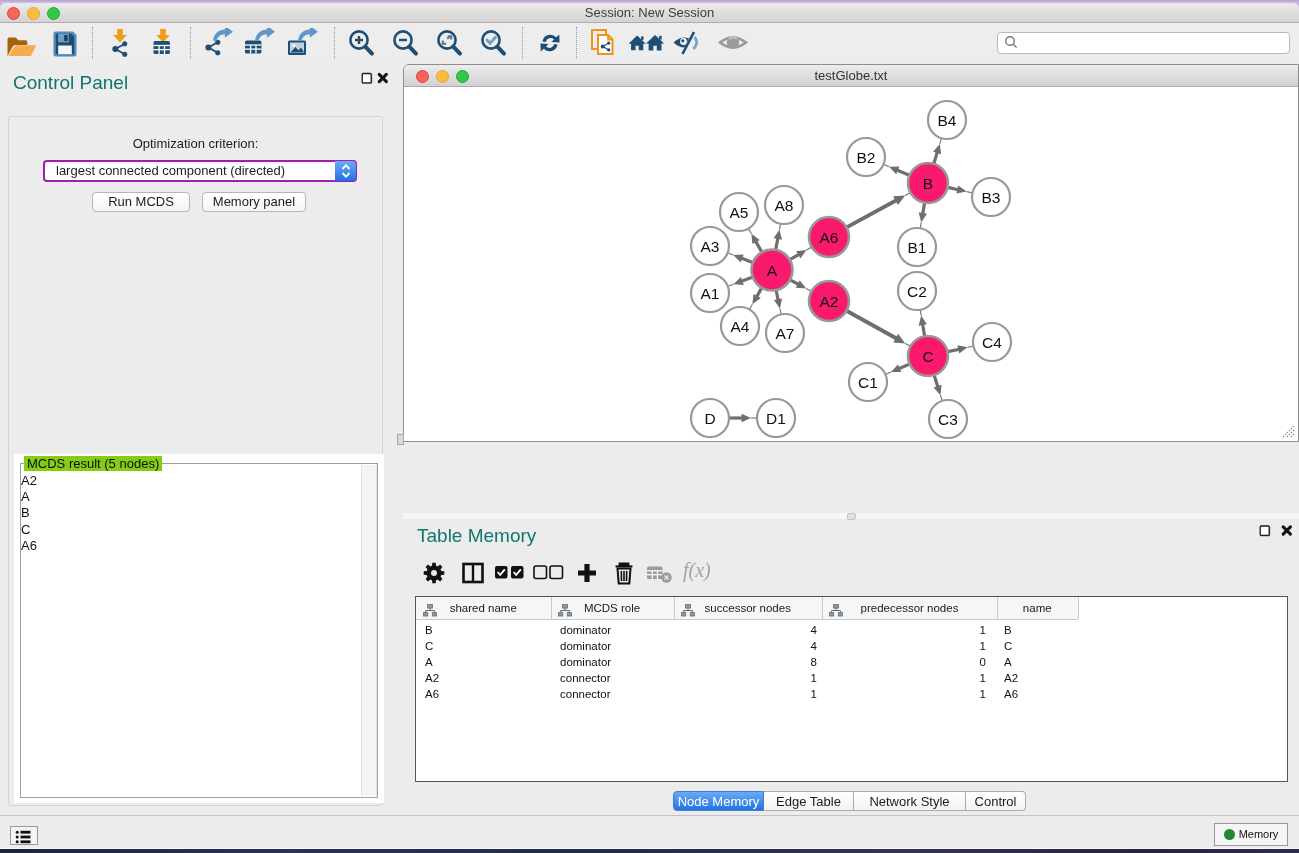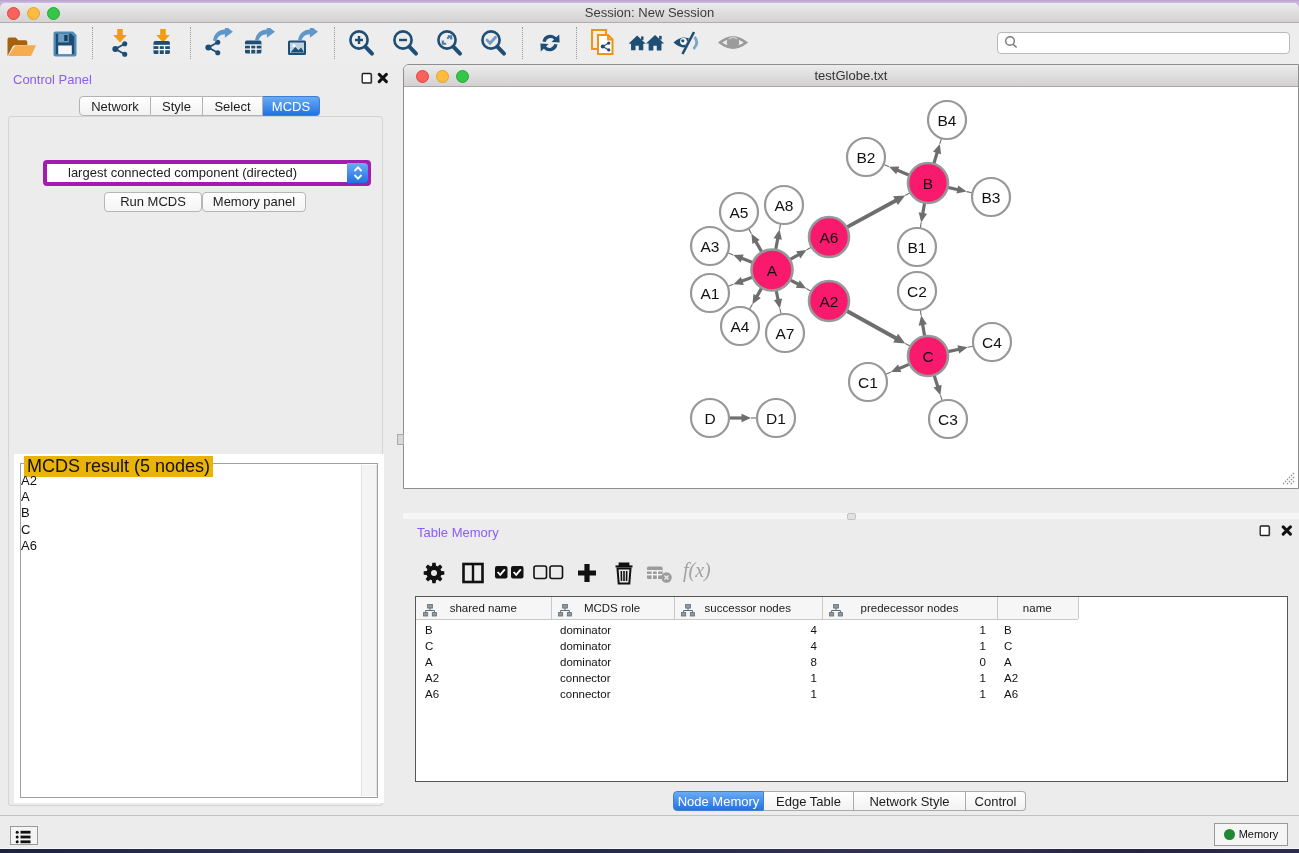--- a/index.html
+++ b/index.html
@@ -2,33 +2,33 @@
 <html><head><meta charset="utf-8"><style>
 * {margin:0;padding:0;box-sizing:content-box}
 html,body {width:1299px;height:853px;overflow:hidden;font-family:"Liberation Sans",sans-serif;background:#c9aede}
 .abs {position:absolute}
 #titlebar {position:absolute;left:0;top:3px;width:1299px;height:19px;background:linear-gradient(#ebebeb,#d4d2d3);border-bottom:1px solid #b1adad;border-radius:5px 5px 0 0;}
 #titlebar .t {text-align:center;font-size:13px;color:#3c3c3c;line-height:20px}
 .tl {position:absolute;top:50%;margin-top:-6px;width:11px;height:11px;border-radius:50%;border:0.5px solid rgba(0,0,0,0.2)}
 #toolbar {position:absolute;left:0;top:23px;width:1299px;height:40px;background:#eeedee;border-bottom:1px solid #c8c8c8}
 .tsep {position:absolute;top:4px;height:32px;border-left:1px dotted #9a9a9a}
 .searchbox {position:absolute;left:997px;top:9px;width:285px;height:18px;background:#fff;border:1px solid #b9b9b9;border-radius:4px;padding-left:6px;padding-top:2px}
-.ptitle {position:absolute;font-size:13px;color:#8b5cf6}
+.ptitle {position:absolute;font-size:19px;color:#0f766e}
 .tabrow {position:absolute;display:flex;height:20px}
 .tab {border:1px solid #b3b3b3;border-left:none;background:linear-gradient(#ffffff,#f2f2f2);font-size:13px;color:#1c1c1c;text-align:center;line-height:20px}
 .tab.first {border-left:1px solid #b3b3b3;border-radius:4px 0 0 4px}
 .tab.last {border-radius:0 4px 4px 0}
 .tab.sel {background:linear-gradient(#6aabf4,#2272e2);color:#fff;border-color:#3f7fd0}
 .cpanel {position:absolute;left:8px;top:53px;width:373px;height:688px;border:1px solid #d4d4d4;border-radius:3px;background:#ececec}
-.combo {position:absolute;left:43px;top:97px;width:299px;height:18px;background:#fff;border:4px solid #a21caf;border-radius:4px;font-size:13px;color:#1c1c1c;line-height:18px;padding-left:21px;box-sizing:content-box}
+.combo {position:absolute;left:43px;top:97px;width:299px;height:18px;background:#fff;border:2px solid #a21caf;border-radius:4px;font-size:13px;color:#1c1c1c;line-height:18px;padding-left:11px;box-sizing:content-box}
 .stepper {position:absolute;right:-1px;top:-1px;width:21px;height:20px;border-radius:0 4px 4px 0;background:linear-gradient(#6cacf5,#2070e4);text-align:center;padding-top:2px;box-sizing:border-box}
 .btn {position:absolute;height:18px;background:linear-gradient(#ffffff,#f4f4f4);border:1px solid #b6b6b6;border-radius:4px;font-size:13px;color:#1c1c1c;text-align:center;line-height:18px}
 .mcdsbox {position:absolute;left:14px;top:391px;width:370px;height:349px;background:#fff}
 .grpborder {position:absolute;left:6px;top:9px;right:6px;bottom:5px;border:1px solid #a0a0a0}
-.grplabel {position:absolute;left:10px;top:2px;background:#eab308;padding:0 3px;font-size:18px;color:#111}
+.grplabel {position:absolute;left:10px;top:2px;background:#84cc16;padding:0 3px;font-size:13px;color:#111}
 .sbtrack {position:absolute;right:7px;top:11px;width:14px;bottom:7px;background:#f4f4f4;border-left:1px solid #e2e2e2;border-right:1px solid #e2e2e2}
 .li {height:16.2px}
 .wtitle {position:relative;height:21px;background:linear-gradient(#ececec,#d2d0d1);border-bottom:1px solid #a8a8a8;border-radius:5px 0 0 0}
 .wtext {text-align:center;font-size:13px;color:#333;line-height:21px}
 .ttools {position:absolute;left:20px;top:40px;width:868px;height:42px}
 .tblarea {position:absolute;left:24px;top:83px;width:871px;height:183.5px;background:#fff;border:1.5px solid #555}
 .thead {position:absolute;left:0;top:0;width:661.5px;height:22px;background:#f6f6f6;border-bottom:1px solid #c9c9c9}
 .hcell {position:absolute;top:0;height:22px;border-right:1px solid #c9c9c9;text-align:center;font-size:11.5px;color:#1a1a1a;line-height:22px}
 .hic {position:absolute;left:7px;top:5px}
 .trow {position:absolute;left:0;width:100%;height:16px;font-size:11.5px;color:#111}
@@ -213,50 +213,45 @@
 <div class="abs" style="left:0;top:63px;width:1299px;height:752px;background:#ececec"></div>
 
 <div class="abs" style="left:0;top:63px;width:391px;height:752px;background:#ececec">
   <div class="ptitle" style="left:13px;top:9px">Control Panel</div>
   <svg class="abs" style="left:361px;top:9px" width="28" height="13" viewBox="0 0 28 13">
     <rect x="1.7" y="2" width="9" height="9.4" rx="1" fill="#fff" stroke="#9a9a9a" stroke-width="1.3"></rect>
     <rect x="1.2" y="1.5" width="9" height="9.4" rx="1" fill="#fff" stroke="#1c1c1c" stroke-width="1.3"></rect>
     <path d="M18.2 2.4 l7.2 7.2 M25.4 2.4 l-7.2 7.2" stroke="#111" stroke-width="3" stroke-linecap="round"></path>
   </svg>
 
-<div class="tabrow" style="left:79px;top:33px">
- <div class="tab first" style="width:70px">Network</div>
- <div class="tab" style="width:51px">Style</div>
- <div class="tab" style="width:59px">Select</div>
- <div class="tab sel last" style="width:56px">MCDS</div>
-</div>
   <div class="cpanel"></div>
+  <div class="abs" style="left:0;top:73px;width:391px;text-align:center;font-size:13px;color:#1c1c1c">Optimization criterion:</div>
   <div class="combo">largest connected component (directed)
     <div class="stepper"><svg width="12" height="16" viewBox="0 0 12 16">
           <path d="M2.5 6 L6 2.4 L9.5 6" fill="none" stroke="#fff" stroke-width="1.8"></path>
           <path d="M2.5 10 L6 13.6 L9.5 10" fill="none" stroke="#fff" stroke-width="1.8"></path>
         </svg></div>
   </div>
-  <div class="btn" style="left:104px;top:129px;width:96px">Run MCDS</div>
+  <div class="btn" style="left:92px;top:129px;width:96px">Run MCDS</div>
   <div class="btn" style="left:202px;top:129px;width:102px">Memory panel</div>
   <div class="mcdsbox">
     <div class="grpborder"></div>
     <div class="grplabel">MCDS result (5 nodes)</div>
     <div class="sbtrack"></div>
     <div class="abs" style="left:7px;top:19px;font-size:13px;line-height:16.2px;color:#111">
         <div class="li">A2</div>
         <div class="li">A</div>
         <div class="li">B</div>
         <div class="li">C</div>
         <div class="li">A6</div>
       </div>
   </div>
 </div>
 
-<div class="abs" style="left:403px;top:64px;width:896px;height:425px;background:#fff;border:1px solid #8e8e8e;border-radius:6px 0 0 0;box-sizing:border-box">
+<div class="abs" style="left:403px;top:64px;width:896px;height:378px;background:#fff;border:1px solid #8e8e8e;border-radius:6px 0 0 0;box-sizing:border-box">
   <div class="wtitle">
     <div class="tl" style="left:12px;background:#f8615c;border-color:#e2443f"></div>
     <div class="tl" style="left:32px;background:#fdbc40;border-color:#e0a32e"></div>
     <div class="tl" style="left:52px;background:#34c648;border-color:#26a934"></div>
     <div class="wtext">testGlobe.txt</div>
   </div>
   <svg class="abs" style="right:3px;bottom:2px" width="14" height="14" viewBox="0 0 14 14">
     <g stroke="#8a8a8a" stroke-width="1.2" stroke-dasharray="1.5,1.3">
       <line x1="13" y1="1" x2="1" y2="13"></line>
         <line x1="13" y1="5" x2="5" y2="13"></line>

